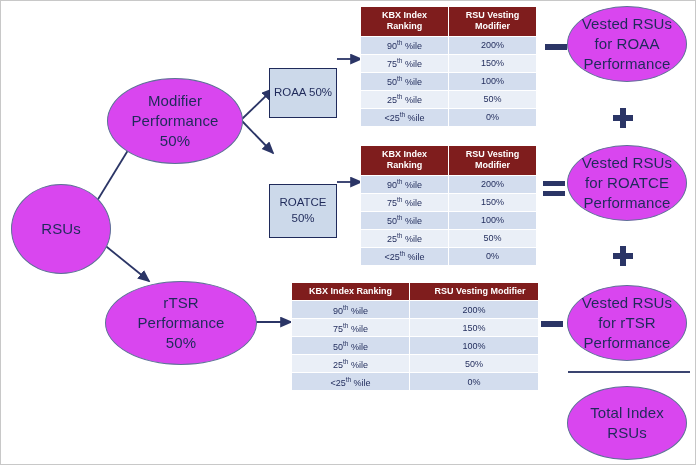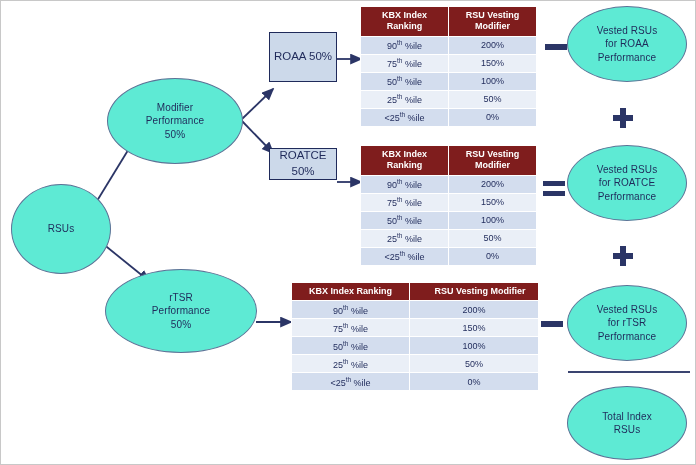--- a/index.html
+++ b/index.html
@@ -20,47 +20,48 @@
     position:absolute;
     left:0; top:0;
     width:696px; height:465px;
     pointer-events:none;
   }
 
   
   .ellipse{
     position:absolute;
     box-sizing:border-box;
-    background:#5eead4;
+    background:#d946ef;
     border:1px solid #5d7296;
     border-radius:50%;
     display:flex;
     align-items:center;
     justify-content:center;
     text-align:center;
     color:#1f2a5a;
-    font-size:10px;
+    font-size:15px;
     line-height:1.32;
     letter-spacing:.1px;
   }
   .ellipse span{display:block;}
 
   
   .rectbox{
     position:absolute;
     box-sizing:border-box;
     background:#ccd9ea;
     border:1.6px solid #1f2a5a;
     display:flex;
     align-items:center;
     justify-content:center;
     text-align:center;
     color:#1f2a5a;
     font-size:11.5px;
     line-height:1.35;
+    margin-top:36px;
   }
 
   
   .vtable{
     position:absolute;
     border-collapse:collapse;
     font-size:9px;
     color:#1f2a5a;
     table-layout:fixed;
   }
@@ -144,36 +145,36 @@
   </div>
 
   <div class="ellipse" style="left:106px; top:77px; width:136px; height:86px;">
     <div>
       <span>Modifier</span>
       <span>Performance</span>
       <span>50%</span>
     </div>
   </div>
 
-  <div class="ellipse" style="left:104px; top:268px; width:152px; height:84px;">
+  <div class="ellipse" style="left:104px; top:280px; width:152px; height:84px;">
     <div>
       <span>rTSR</span>
       <span>Performance</span>
       <span>50%</span>
     </div>
   </div>
 
   <div class="rectbox" style="left:268px; top:31px; width:68px; height:50px;">
     <div>
       <span>ROAA</span>
       <span>50%</span>
     </div>
   </div>
 
-  <div class="rectbox" style="left:268px; top:147px; width:68px; height:32px;">
+  <div class="rectbox" style="left:268px; top:147px; width:68px; height:54px;">
     <div>
       <span>ROATCE</span>
       <span>50%</span>
     </div>
   </div>
 
   <table class="vtable" style="left:359px; top:5px; width:177px;">
     <thead>
       <tr>
         <th style="width:50%;">

